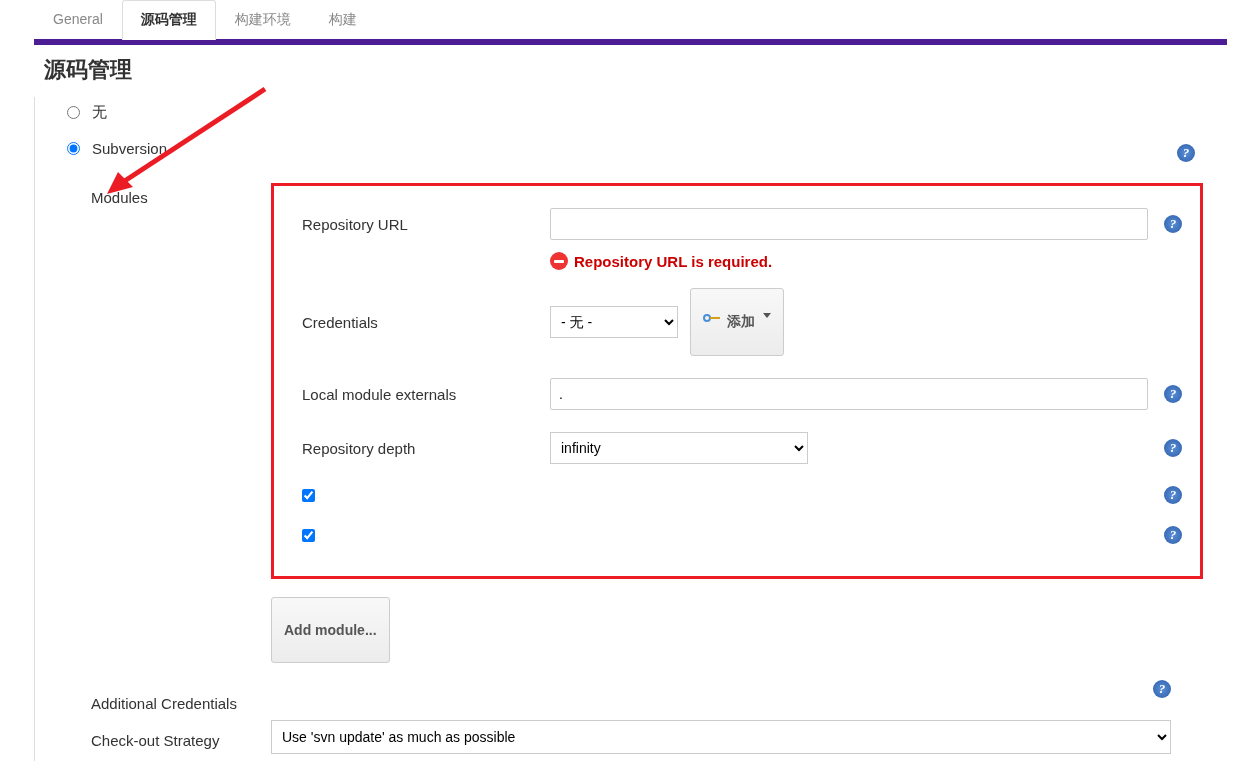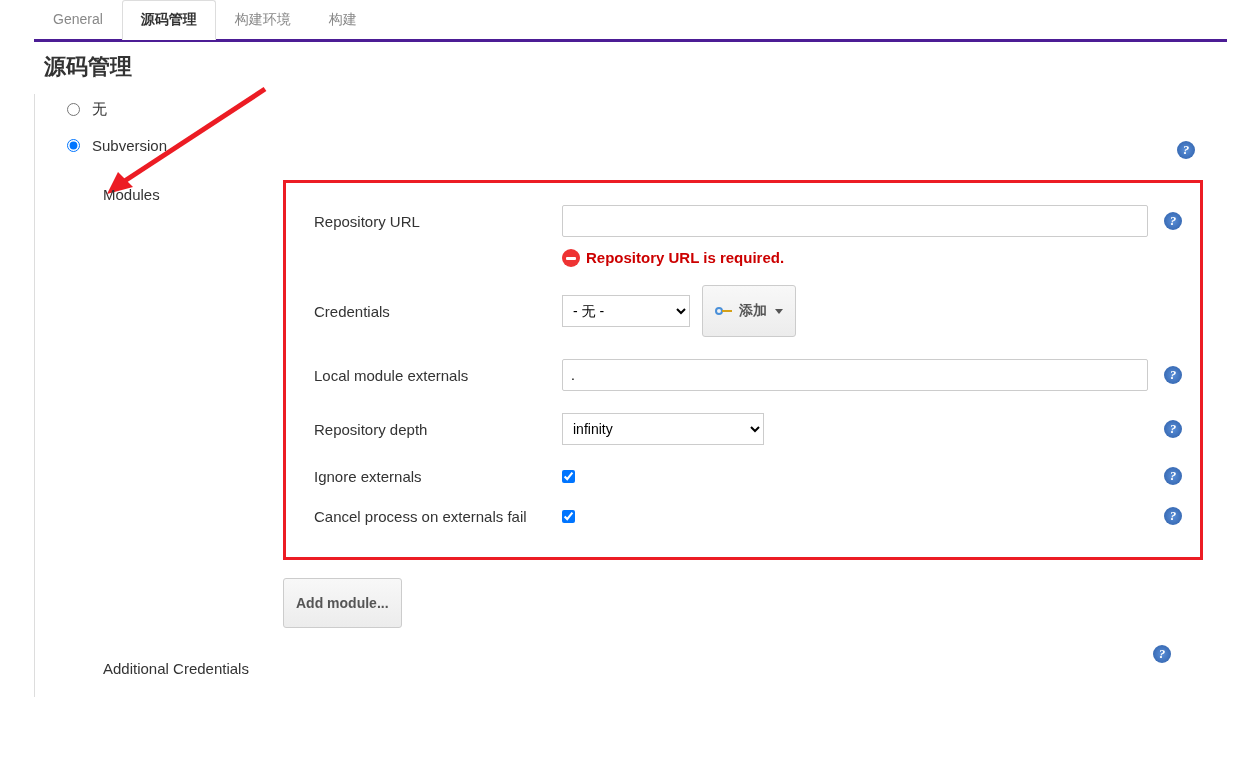--- a/index.html
+++ b/index.html
@@ -1,45 +1,45 @@
 <!DOCTYPE html>
 <html><head>
   <meta charset="utf-8">
   <style>
     * { box-sizing: border-box; margin: 0; padding: 0; }
     body { font-family: Helvetica, Arial, sans-serif; font-size: 14px; color: #333; background: #fff; }
     .container { width: 1249px; height: 761px; position: relative; padding: 0 22px; }
-    .tabs { display: flex; border-bottom: 3px solid #4c1d95; margin-left: 12px; }
+    .tabs { display: flex; border-bottom: 6px solid #4c1d95; margin-left: 12px; }
     .tab { padding: 10px 18px; color: #888; cursor: pointer; border: 1px solid transparent; border-bottom: none; margin-right: 0; margin-bottom: -1px; }
     .tab.active { color: #333; font-weight: bold; border: 1px solid #ddd; border-bottom-color: #fff; background: #fff; border-radius: 3px 3px 0 0; }
     .section-title { font-size: 22px; font-weight: bold; padding: 10px 0 12px 22px; }
     .content-area { display: flex; border-left: 1px solid #ddd; margin-left: 12px; padding-bottom: 20px; }
     .scm-section { padding: 0 0 0 32px; flex: 1; }
     .radio-row { padding: 6px 0 12px; display: flex; align-items: center; }
     .radio-row input[type=radio] { margin-right: 12px; }
     .radio-row label { font-size: 15px; }
     .help-icon { width: 18px; height: 18px; border-radius: 50%; background: radial-gradient(#5a8fd8, #2c5da7); color: #fff; display: inline-flex; align-items: center; justify-content: center; font-weight: bold; font-size: 13px; cursor: pointer; font-style: italic; font-family: serif; }
     .subversion-row { display: flex; align-items: center; justify-content: space-between; padding-right: 32px; }
-    .indent { margin-left: 36px; padding-right: 24px; position: relative; }
+    .indent { margin-left: 24px; padding-right: 24px; position: relative; }
     .row { display: flex; align-items: flex-start; padding: 6px 0; }
     .row-label { width: 180px; font-size: 15px; padding-top: 6px; flex-shrink: 0; }
     .row-content { flex: 1; margin-left: 0; }
     .modules-box { border: 3px solid #ec1c24; border-radius: 0; padding: 22px 18px 28px 28px; margin-bottom: 18px; position: relative; }
     .field-row { display: flex; align-items: center; margin-bottom: 22px; }
     .field-label { width: 248px; font-size: 15px; flex-shrink: 0; }
     .field-control { flex: 1; display: flex; align-items: center; }
     .field-help { width: 34px; display: flex; justify-content: flex-end; }
     input[type=text].text-input { width: 100%; padding: 7px 8px; border: 1px solid #ccc; font-size: 14px; border-radius: 2px; }
     select.select-input { padding: 6px 6px; border: 1px solid #ccc; font-size: 14px; background: #fff; }
     .select-small { width: 128px; }
-    .select-med { width: 202px; }
-    .error-row { display: flex; margin: -10px 0 18px 248px; color: #c00; font-weight: bold; font-size: 15px; }
+    .select-med { width: 258px; }
+    .error-row { display: flex; align-items: center; margin: -10px 0 18px 248px; color: #c00; font-weight: bold; font-size: 15px; }
     .error-icon { width: 18px; height: 18px; border-radius: 50%; background: #e33; display: inline-flex; align-items: center; justify-content: center; color: #fff; margin-right: 6px; }
     .error-icon .bar { width: 10px; height: 3px; background: #fff; border-radius: 1px; }
-    .btn { padding: 16px 12px; background: linear-gradient(#f8f8f8, #ececec); border: 1px solid #ccc; border-radius: 3px; font-size: 14px; font-weight: bold; color: #555; cursor: pointer; display: inline-flex; align-items: center; }
+    .btn { padding: 24px 12px; background: linear-gradient(#f8f8f8, #ececec); border: 1px solid #ccc; border-radius: 3px; font-size: 14px; font-weight: bold; color: #555; cursor: pointer; display: inline-flex; align-items: flex-start; }
     .key-icon { display: inline-block; width: 18px; height: 10px; margin-right: 6px; position: relative; }
     .key-icon::before { content: ""; position: absolute; left: 0; top: 1px; width: 8px; height: 8px; border-radius: 50%; border: 2px solid #4a90d9; box-sizing: border-box; }
     .key-icon::after { content: ""; position: absolute; left: 7px; top: 4px; width: 10px; height: 2px; background: #d4a017; }
     .dropdown-caret { display: inline-block; margin-left: 8px; border-top: 5px solid #555; border-left: 4px solid transparent; border-right: 4px solid transparent; }
     .add-btn-wrap { margin: 0 0 0 0; }
     .wide-row { display: flex; align-items: center; padding: 8px 0; }
     .wide-select { flex: 1; padding: 7px 6px; border: 1px solid #ccc; font-size: 14px; background: #fff; margin-right: 32px; }
     .arrow-svg { position: absolute; left: 105px; top: 84px; pointer-events: none; }
     .arrow-line { stroke: #ec1c24; stroke-width: 5; fill: none; }
     .arrow-head { fill: #ec1c24; }
@@ -130,31 +130,29 @@
                   <select class="select-input select-med">
                     <option>infinity</option>
                   </select>
                 </div>
                 <div class="field-help">
                     <span class="help-icon">?</span>
                   </div>
               </div>
 
               <div class="field-row">
-                <div class="field-label">Ignore externals</div>
                 <div class="field-control">
                   <input type="checkbox" checked="" style="">
                 </div>
                 <div class="field-help">
                     <span class="help-icon">?</span>
                   </div>
               </div>
 
               <div class="field-row" style="margin-bottom:4px;">
-                <div class="field-label">Cancel process on externals fail</div>
                 <div class="field-control">
                   <input type="checkbox" checked="" style="">
                 </div>
                 <div class="field-help">
                     <span class="help-icon">?</span>
                   </div>
               </div>
             </div>
             <div class="add-btn-wrap">
               <button class="btn">Add module...</button>
@@ -162,16 +160,22 @@
           </div>
         </div>
 
         <div class="row" style="align-items:center; margin-top:14px;">
           <div class="row-label">Additional Credentials</div>
         </div>
         <div class="add-cred-help">
             <span class="help-icon">?</span>
           </div>
 
+        <div class="wide-row">
+          <div class="row-label">Check-out Strategy</div>
+          <select class="wide-select">
+            <option>Use 'svn update' as much as possible</option>
+          </select>
+        </div>
       </div>
     </div>
   </div>
 </div>
 
 </body></html>

